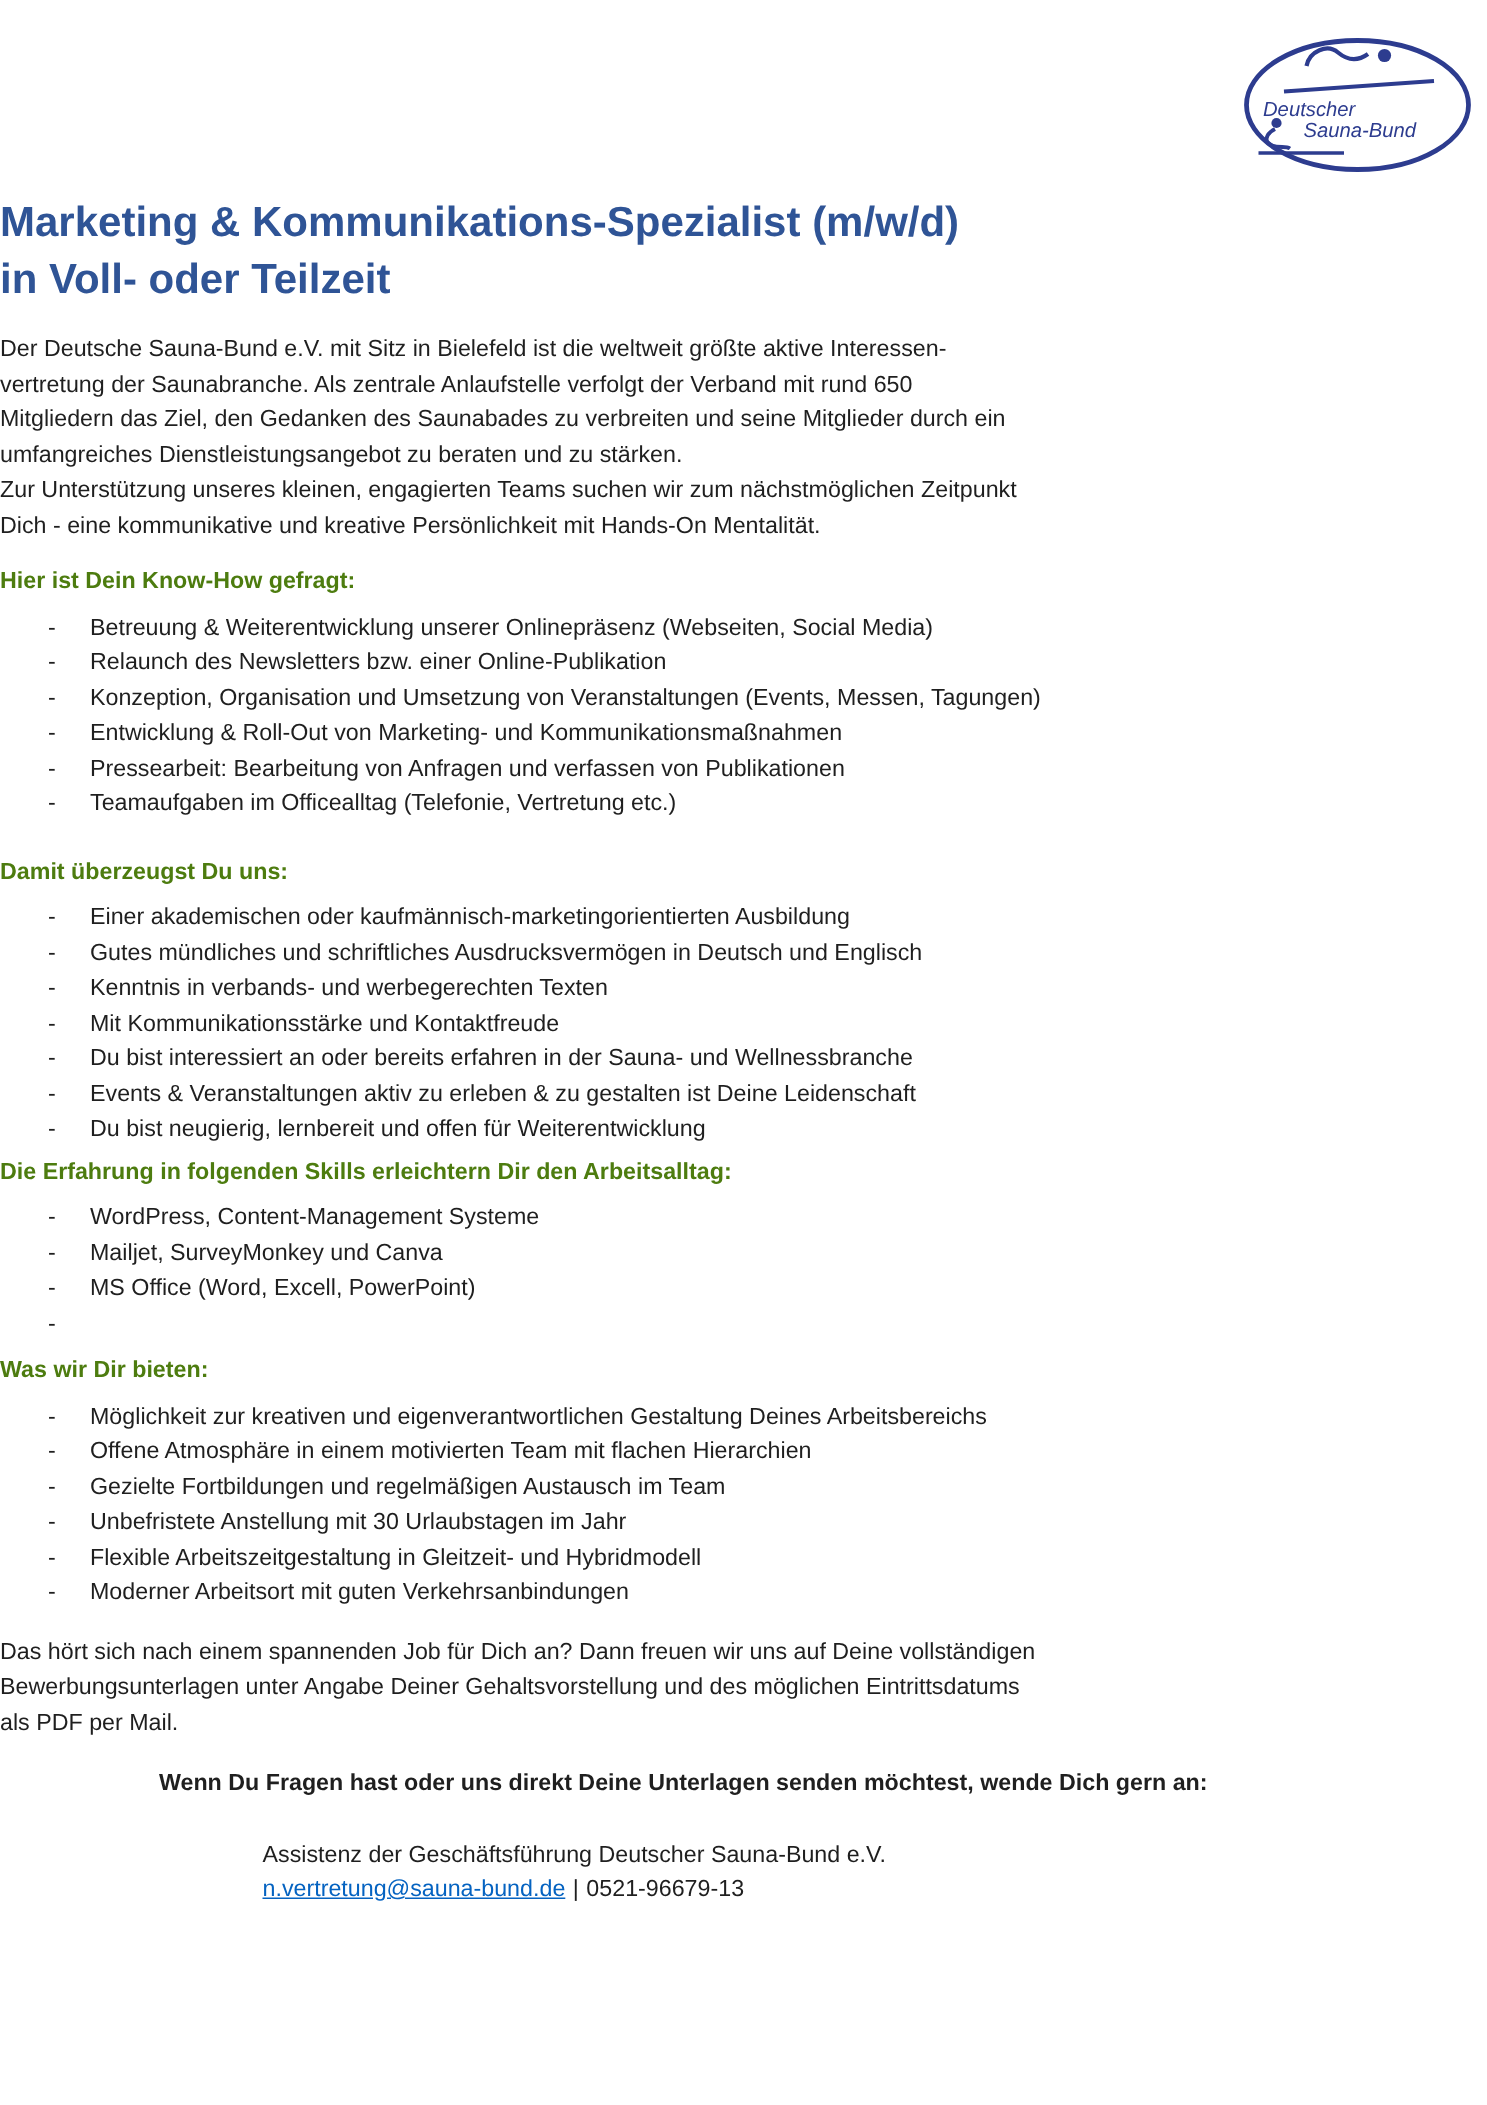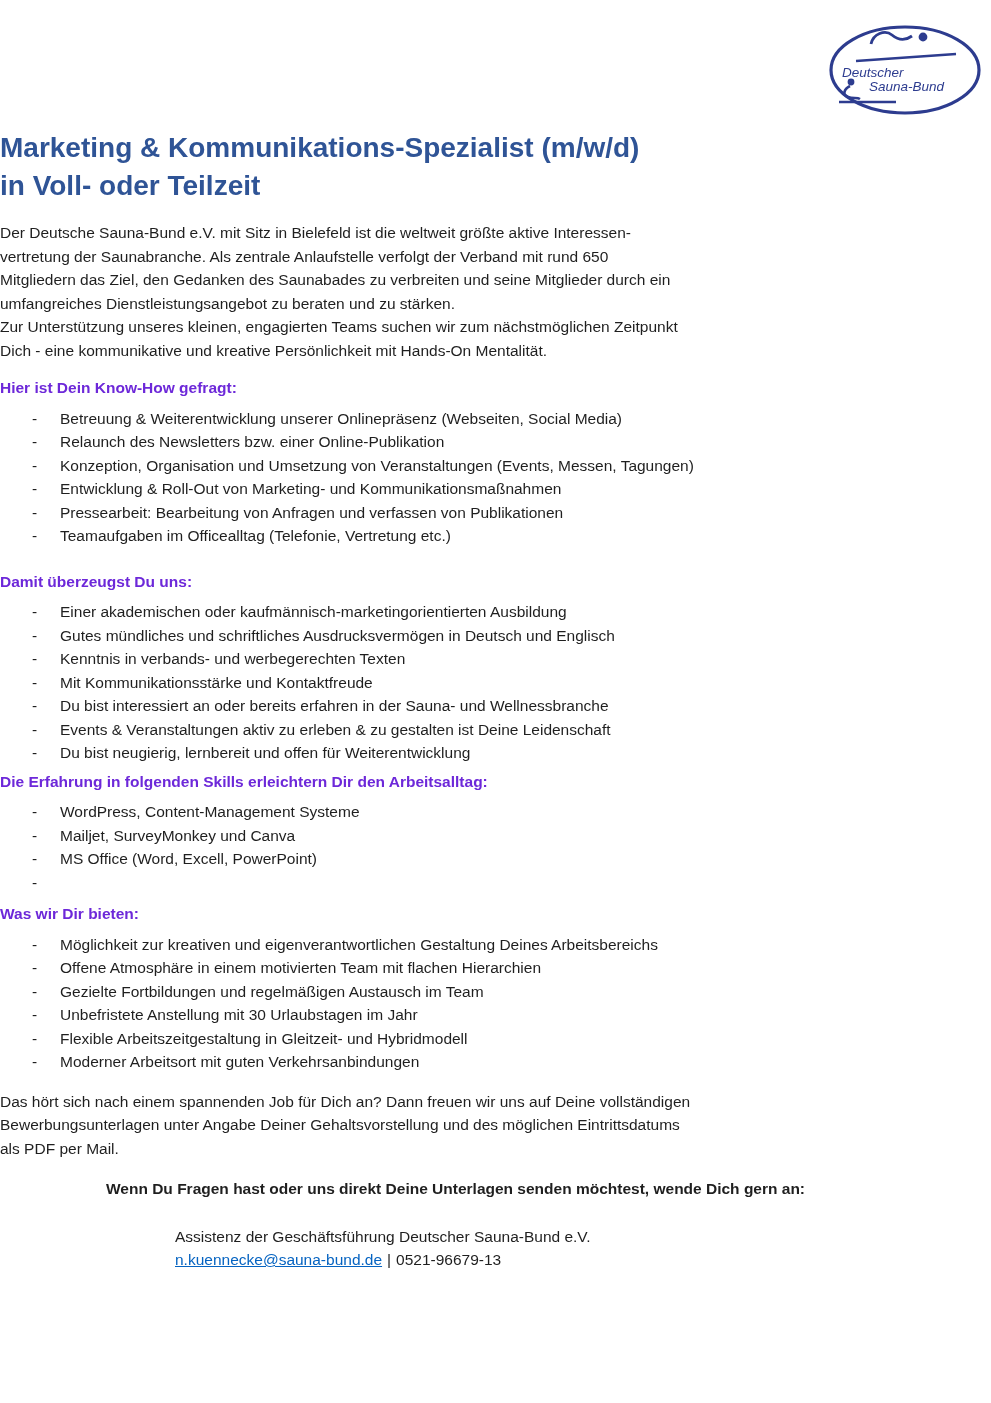--- a/index.html
+++ b/index.html
@@ -21,21 +21,21 @@
     margin: 0; padding-top: 129px;
     font-size: 28px; line-height: 38px; font-weight: bold;
     color: #2F5496;
   }
   .title .tline { display: block; }
 
   p { margin: 0; }
   .intro { margin-top: 16px; }
 
   h2.sec-heading {
-    margin: 0; font-size: 15.5px; line-height: 23.5px; font-weight: bold; color: #6d28d9;
+    margin: 0; font-size: 15.5px; line-height: 23.5px; font-weight: bold; color: #4d7c0f;
   }
   .sec1 h2 { margin-top: 14px; }
   .sec2 h2 { margin-top: 22px; }
   .sec3 h2 { margin-top: 5px; }
   .sec4 h2 { margin-top: 8px; }
 
   .list { margin-top: 7px; }
   .li { padding-left: 32px; display: flex; }
   .dash { display: inline-block; width: 28px; flex: 0 0 28px; }
 
@@ -203,18 +203,18 @@
       <span>Das hört sich nach einem spannenden Job für Dich an? Dann freuen wir uns auf Deine vollständigen</span><br>
       <span>Bewerbungsunterlagen unter Angabe Deiner Gehaltsvorstellung und des möglichen Eintrittsdatums</span><br>
       <span>als PDF per Mail.</span>
     </p>
 
     <p class="cta">Wenn Du Fragen hast oder uns direkt Deine Unterlagen senden möchtest, wende Dich gern an:</p>
 
     <div class="contact">
       <div class="contact-role">Assistenz der Geschäftsführung Deutscher Sauna-Bund e.V.</div>
       <div class="contact-line">
-        <a class="email-link" href="#">n.kuennecke@sauna-bund.de</a><span class="sep">|</span><span>0521-96679-13</span>
+        <a class="email-link" href="#">n.vertretung@sauna-bund.de</a><span class="sep">|</span><span>0521-96679-13</span>
       </div>
     </div>
 
   </div>
 </div>
 
 </body></html>

